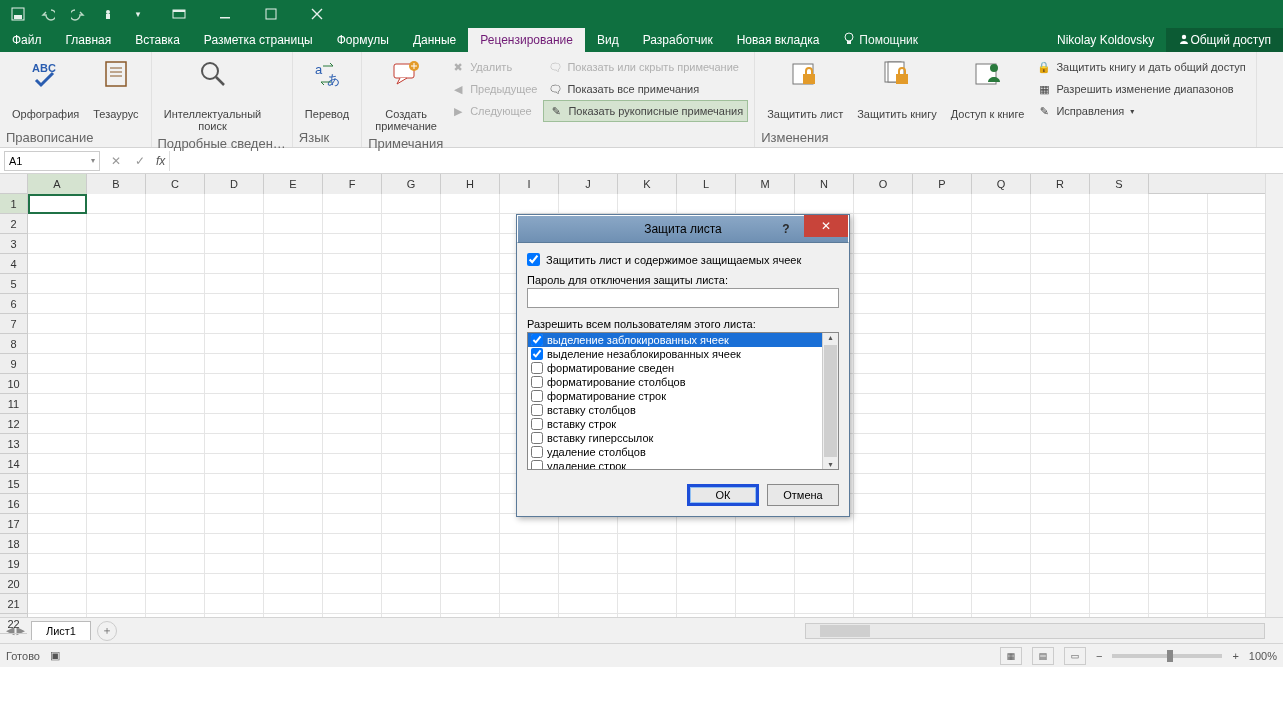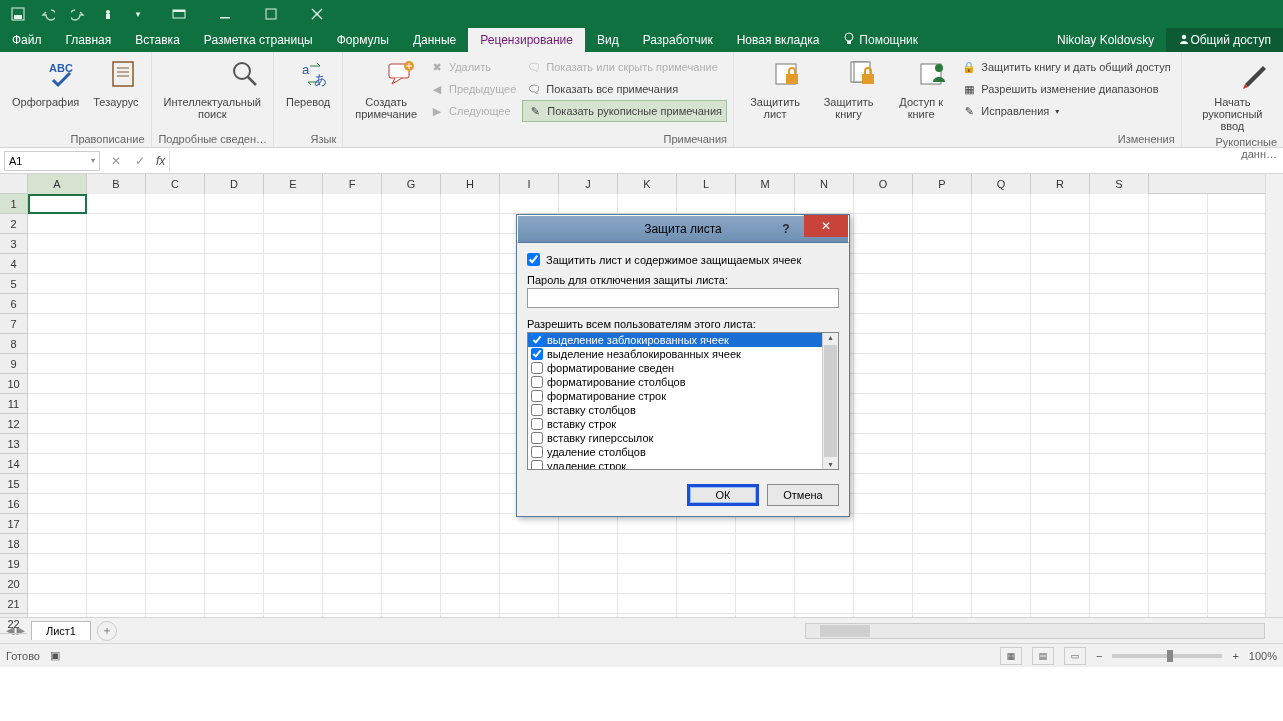--- a/index.html
+++ b/index.html
@@ -19,22 +19,22 @@
 .tabs .tab.active { background: #f1f1f1; color: #701a75; }
 .tabs .spacer { flex: 1; }
 .tabs .tell { display: flex; align-items: center; gap: 4px; padding: 0 12px; opacity: .95; }
 .tabs .user { padding: 0 12px; display: flex; align-items: center; }
 .tabs .share { padding: 0 12px; display: flex; align-items: center; background: rgba(0,0,0,.18); }
 
 
 .ribbon { height: 96px; background: #f1f1f1; border-bottom: 1px solid #d4d4d4; display: flex; font-size: 11px; color: #444; }
 .group { border-right: 1px solid #e1e1e1; padding: 4px 6px 2px; display: flex; flex-direction: column; }
 .group .body { flex: 1; display: flex; align-items: flex-start; gap: 2px; }
-.group .label { text-align: right; color: #666; font-size: 11px; padding-top: 2px; }
-.bigbtn { display: flex; flex-direction: column; align-items: flex-end; justify-content: flex-start; padding: 2px 6px; gap: 6px; text-align: center; min-width: 50px; }
+.group .label { text-align: left; color: #666; font-size: 13px; padding-top: 2px; }
+.bigbtn { display: flex; flex-direction: column; align-items: center; justify-content: flex-start; padding: 2px 6px; gap: 18px; text-align: center; min-width: 50px; }
 .bigbtn .ico { width: 32px; height: 32px; display: flex; align-items: center; justify-content: center; }
 .bigbtn .txt { font-size: 11px; line-height: 12px; }
 .smallbtn { display: flex; align-items: center; gap: 4px; padding: 2px 4px; height: 22px; font-size: 11px; white-space: nowrap; }
 .smallbtn.disabled { color: #b0b0b0; }
 .smallbtn .ico { width: 16px; height: 16px; display: flex; align-items: center; justify-content: center; }
 .smallbtn.active { background: #d5e3d0; border: 1px solid #9fbf9a; }
 
 
 .fbar { height: 26px; border-bottom: 1px solid #d4d4d4; display: flex; align-items: center; font-size: 12px; }
 .namebox { width: 96px; height: 20px; margin: 0 4px; border: 1px solid #ccc; display: flex; align-items: center; padding: 0 4px; justify-content: space-between; font-size: 11px; }
@@ -330,34 +330,20 @@
         <div class="smallbtn">
             <span class="ico">✎</span>
             <span>Исправления</span>
             <span style="font-size:8px;margin-left:2px">▾</span>
           </div>
       </div>
     </div>
     <div class="label">Изменения</div>
   </div>
 
-  <div class="group" style="border-right:none">
-    <div class="body">
-      <div class="bigbtn" style="max-width:100px">
-        <span class="ico">
-            <svg width="32" height="32">
-              <path d="M6 26L24 8l3 3L9 29z" fill="#444"></path>
-              <path d="M6 26l-2 5 5-2" class="redfill"></path>
-            </svg>
-          </span>
-        <span class="txt">Начать рукописный ввод</span>
-      </div>
-    </div>
-    <div class="label">Рукописные данн…</div>
-  </div>
 </div>
 
 <div class="fbar">
   <div class="namebox">
       <span>A1</span>
       <span style="font-size:8px;color:#888">▾</span>
     </div>
   <span class="fbtn">✕</span>
   <span class="fbtn">✓</span>
   <span class="fx">fx</span>

